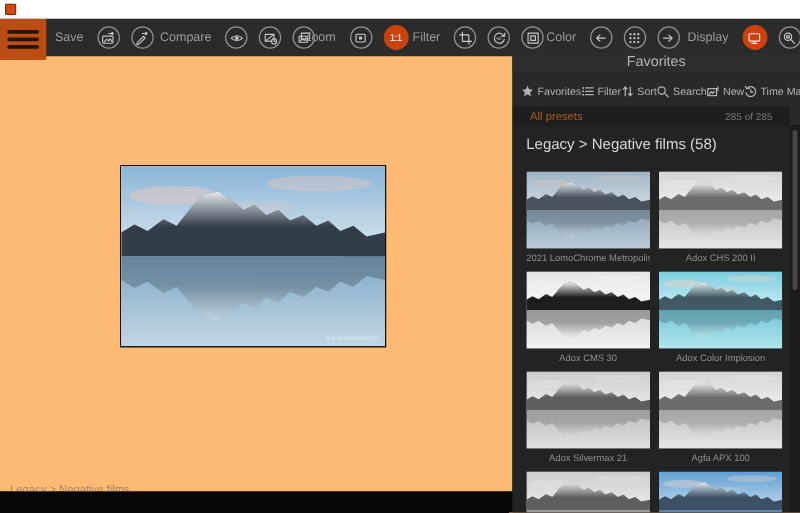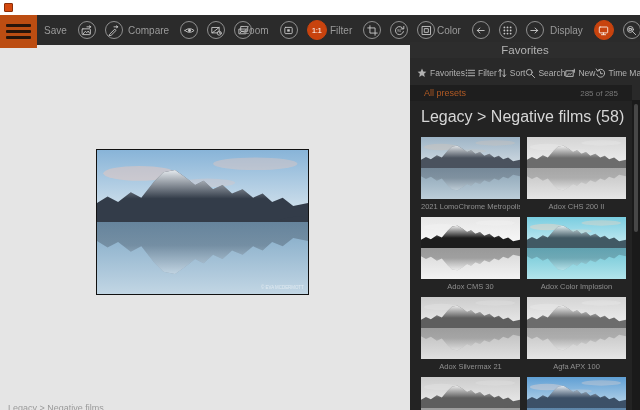--- a/index.html
+++ b/index.html
@@ -29,21 +29,21 @@
         display:flex;align-items:center;justify-content:center;flex:0 0 auto;cursor:pointer}
   .cbtn svg{width:11px;height:11px;fill:none;stroke:#c8c8c8;stroke-width:1;
             stroke-linecap:round;stroke-linejoin:round}
   .cbtn.orangefill{background:#c8430e;border-color:#c8430e;width:20px;height:20px}
   .cbtn.orangefill svg{stroke:#f7ebe2}
   .ratio{font-size:8px;color:#fff;font-weight:normal;letter-spacing:-.5px}
   .g-save{left:44px}.g-compare{left:128px}.g-zoom{left:243px}
   .g-modify{left:330px}.g-browse{left:437px}.g-display{left:550px}
 
   
-  .canvas{position:absolute;top:45px;left:0;width:410px;height:365px;background:#e5e5e5;overflow:hidden}
+  .canvas{position:absolute;top:28px;left:0;width:410px;height:365px;background:#fdba74;overflow:hidden}
   .photo{position:absolute;left:97px;top:105px;width:211px;height:144px;box-shadow:0 0 0 1px #111}
   .photo svg{display:block;width:100%;height:100%}
   .caption{position:absolute;left:8px;top:358px;font-size:9px;color:#5a5a5a;opacity:.55;white-space:nowrap}
 
   
   .panel{position:absolute;left:410px;top:42px;width:230px;height:368px;background:#292929;overflow:hidden;z-index:12}
   .tabs{position:absolute;top:0;left:0;right:0;height:16px;display:flex}
   .tab{flex:1;display:flex;align-items:center;justify-content:center;font-size:11.5px;
        color:#b3b3b3;background:#2d2d2d;cursor:pointer}
   .tab.active{background:#c04e12;color:#f3e3d8}
@@ -51,21 +51,21 @@
              align-items:center;justify-content:space-between}
   .fitem{display:flex;align-items:flex-end;gap:3px;font-size:8.5px;color:#b2b2b2;
          white-space:nowrap;cursor:pointer}
   .fitem svg{width:10px;height:10px;fill:none;stroke:#b2b2b2;stroke-width:1;
              stroke-linecap:round;stroke-linejoin:round}
   .scope{position:absolute;top:43px;left:0;right:8px;height:16px;background:#1e1e1e;
          display:flex;align-items:center;padding:0 14px;box-sizing:border-box}
   .scopename{font-size:9px;color:#b05a24;flex:1}
   .scopecount{font-size:8px;color:#787878}
   .listarea{position:absolute;top:59px;left:0;right:8px;bottom:0;background:#232323}
-  .heading{position:absolute;top:66px;left:11px;font-size:16px;color:#d6d6d6}
+  .heading{position:absolute;top:66px;left:11px;font-size:12px;color:#d6d6d6}
   .grid{position:absolute;top:95px;left:11px;width:206px;display:flex;flex-wrap:wrap;
         column-gap:7px;row-gap:6px}
   .cell{width:99px;cursor:pointer}
   .thumb{width:99px;height:62px;overflow:hidden;background:#000}
   .thumb svg{display:block;width:100%;height:100%}
   .plabel{font-size:7.5px;color:#8f8f8f;text-align:center;margin-top:3px;height:9px;
           white-space:nowrap;overflow:hidden}
   .scrollbar{position:absolute;right:0;top:58px;width:8px;bottom:0;background:#1a1a1a}
   .scrollthumb{position:absolute;left:2px;top:4px;width:4px;height:128px;background:#474747;border-radius:2px;cursor:grab}
 </style>

